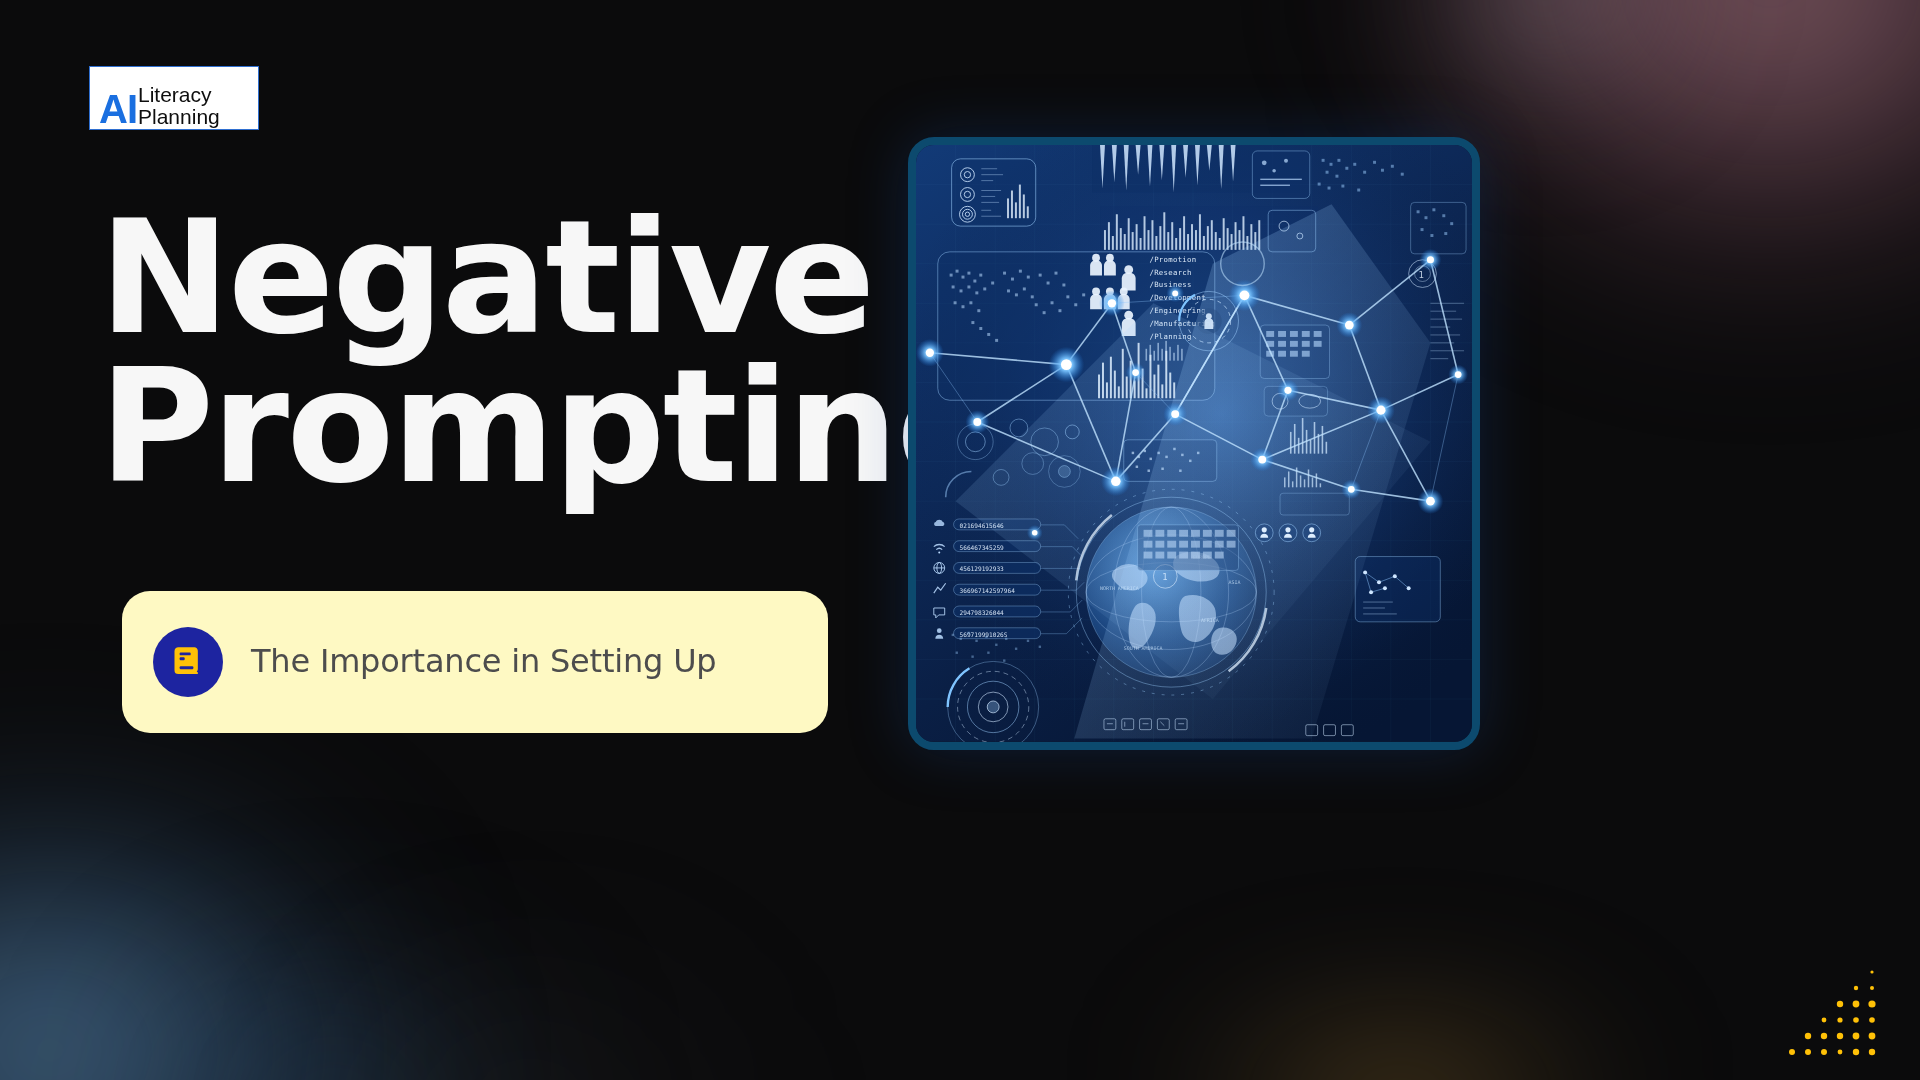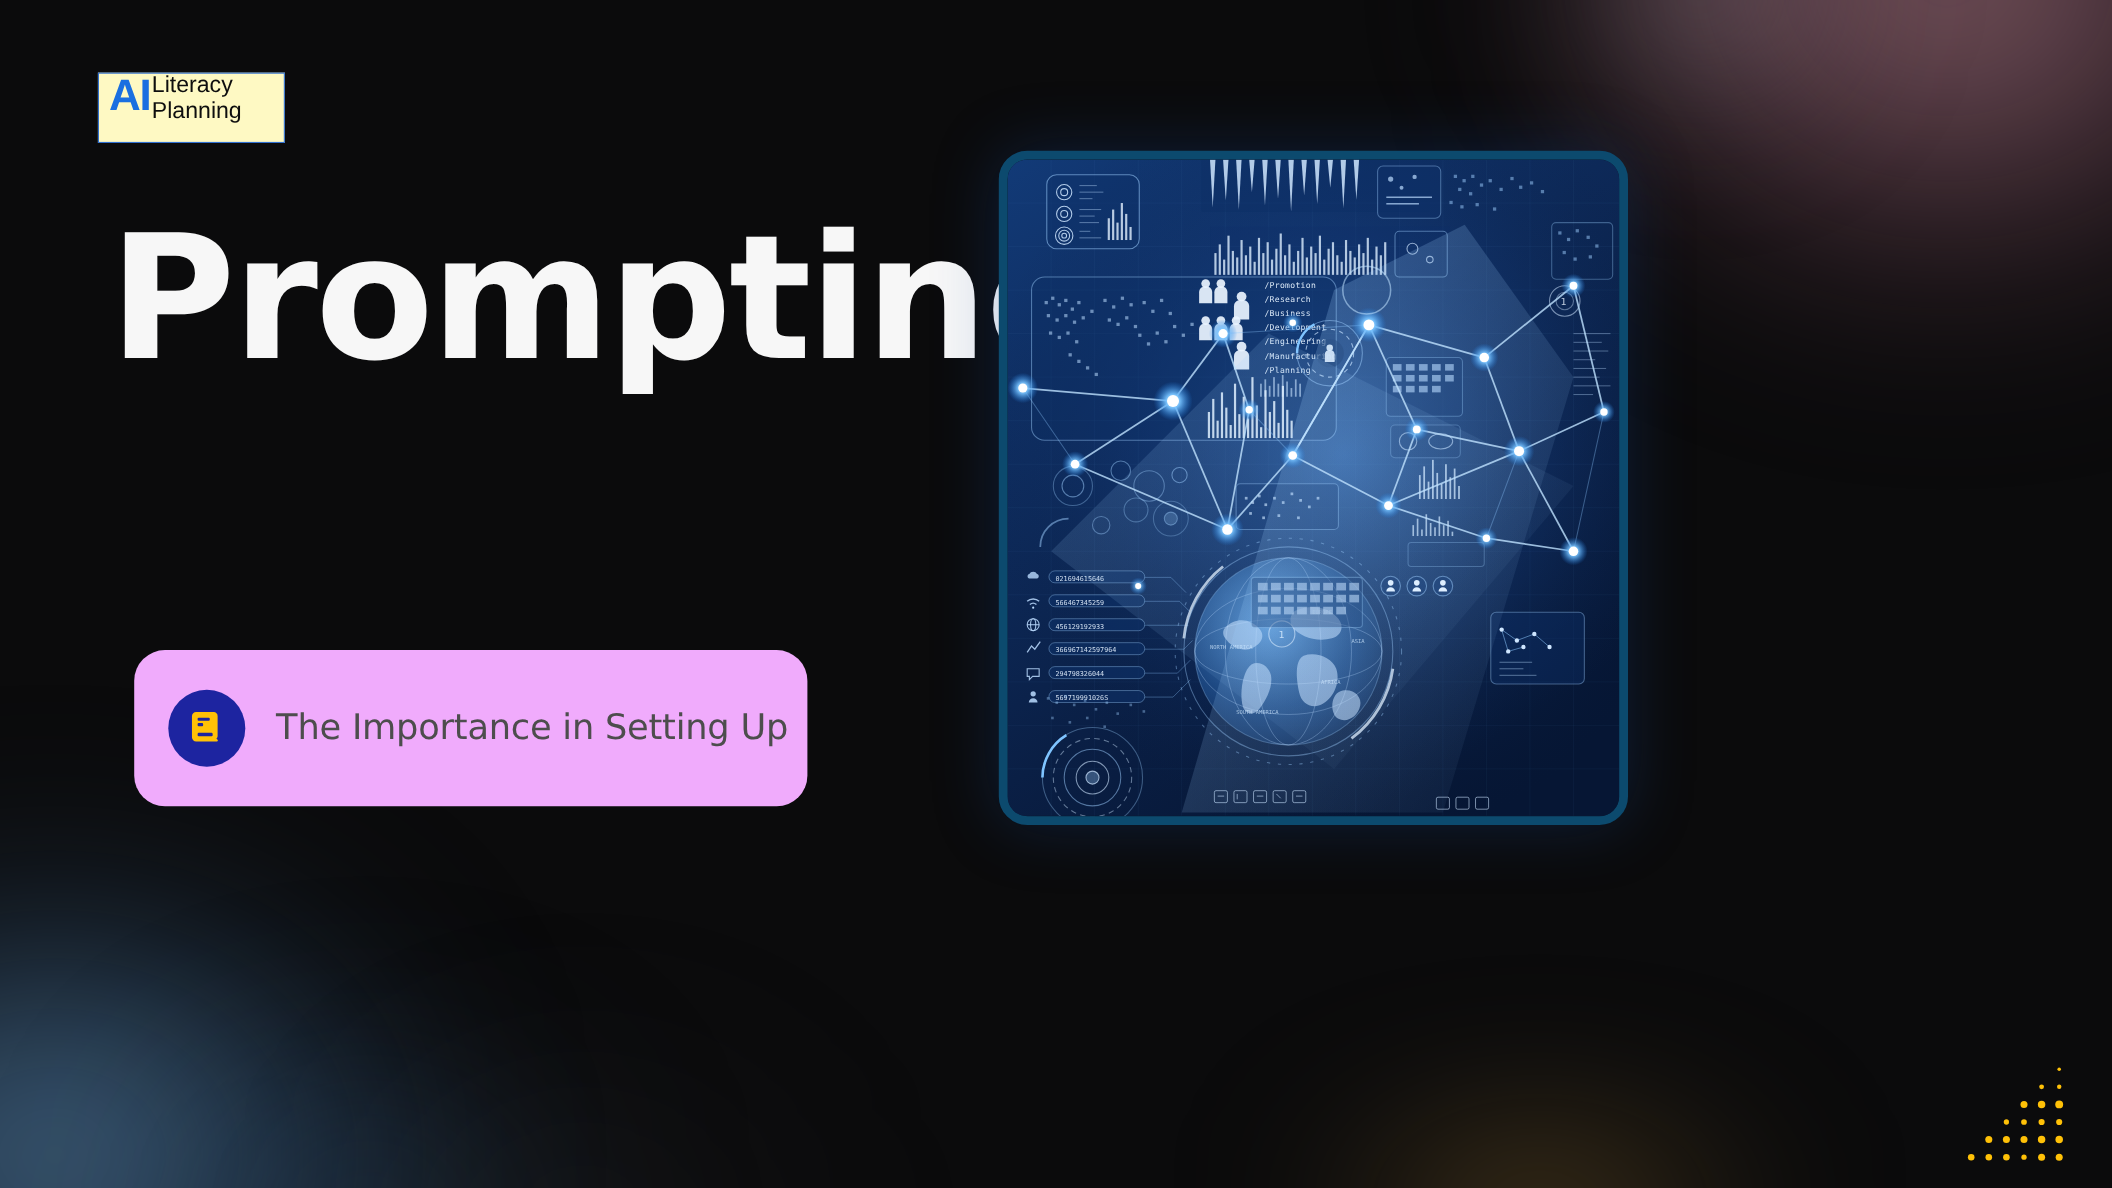--- a/index.html
+++ b/index.html
@@ -44,23 +44,23 @@
   .glow-soft-center {
     width:520px; height:360px;
     left:270px; bottom:-210px;
     background:radial-gradient(ellipse at center, rgba(120,120,125,0.10) 0%, rgba(0,0,0,0) 70%);
   }
 
   
   #logo {
     position:absolute; left:89px; top:66px;
     width:170px; height:64px;
-    background:#fef9c3;
+    background:#ffffff;
     border:1.5px solid #2f6fd0;
-    display:flex; align-items:flex-start;
+    display:flex; align-items:flex-end;
     padding:0 6px 0 9px;
     z-index:5;
   }
   #logo .ai {
     color:#1a6fe0; font-size:40px; font-weight:700;
     letter-spacing:-1px; line-height:1;
     font-family:"Liberation Sans", sans-serif;
   }
   #logo .words { display:flex; flex-direction:column; margin-left:1px; }
   #logo .words span {
@@ -79,22 +79,22 @@
     line-height:0.99;
     font-weight:600;
     letter-spacing:-2.5px;
     font-family:"DejaVu Sans", sans-serif;
   }
   #headline .line2 { margin-top:-6px; }
 
   
   #subtitle-card {
     position:absolute; left:122px; top:591px;
-    width:612px; height:142px;
-    background:#f0abfc;
+    width:706px; height:142px;
+    background:#fef9c3;
     border-radius:28px;
     display:flex; align-items:center;
     padding-left:31px;
     z-index:6;
   }
   #subtitle-icon {
     width:70px; height:70px; min-width:70px;
     border-radius:50%;
     background:#1d24a0;
     display:flex; align-items:center; justify-content:center;
@@ -143,20 +143,21 @@
 
 <div id="logo">
   <span class="ai">AI</span>
   <span class="words">
     <span>Literacy</span>
     <span>Planning</span>
   </span>
 </div>
 
 <div id="headline">
+  <div class="line line1">Negative</div>
   <div class="line line2">Prompting</div>
 </div>
 
 <div id="subtitle-card">
   <div id="subtitle-icon">
     <svg width="40" height="40" viewBox="0 0 24 24" aria-hidden="true">
       <path d="M6.2 3.2h9.6c1.15 0 2.1.95 2.1 2.1v11.1c0 .55-.25 1.0-.66 1.33l.66.62c.32.3.1.85-.34.85H6.2A2.3 2.3 0 0 1 3.9 16.9V5.5c0-1.27 1.03-2.3 2.3-2.3z" fill="#ffc107"></path>
       <rect x="7.0" y="6.3" width="6.6" height="1.7" rx="0.55" fill="#1d24a0"></rect>
       <rect x="7.0" y="9.2" width="3.0" height="1.7" rx="0.55" fill="#1d24a0"></rect>
       <rect x="7.0" y="14.5" width="8.2" height="1.9" rx="0.6" fill="#1d24a0"></rect>

